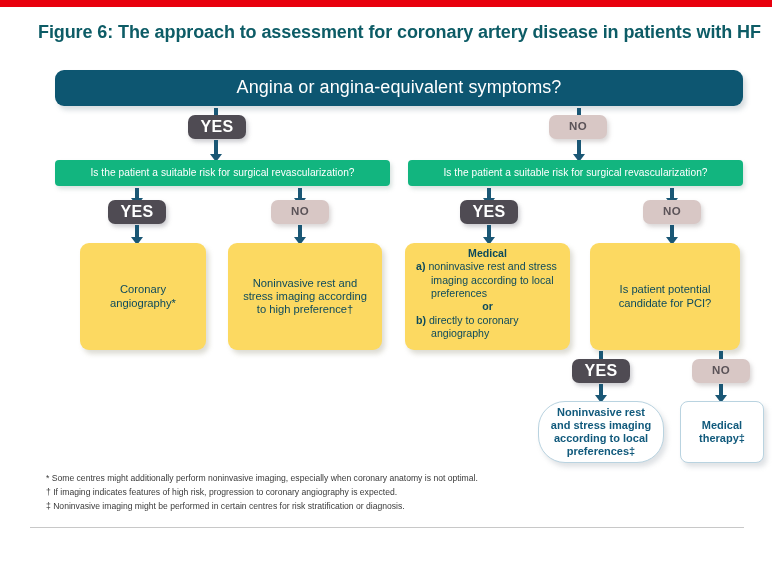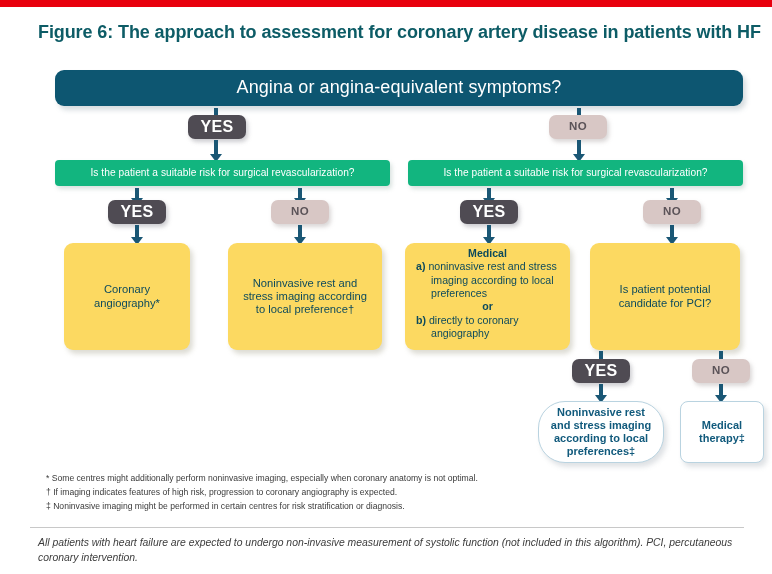--- a/index.html
+++ b/index.html
@@ -247,32 +247,32 @@
   </div>
   <div class="arrow" style="left:482px; top:225px; width:14px; height:20px;">
     <div class="shaft" style="height:13px;"></div>
     <div class="head" style="top:12px;"></div>
   </div>
   <div class="arrow" style="left:665px; top:225px; width:14px; height:20px;">
     <div class="shaft" style="height:13px;"></div>
     <div class="head" style="top:12px;"></div>
   </div>
 
-  <div class="node yellow" style="left:64px; top:243px; width:126px; height:107px;">
+  <div class="node yellow" style="left:80px; top:243px; width:126px; height:107px;">
     <div>
       <div>Coronary</div>
       <div>angiography*</div>
     </div>
   </div>
 
   <div class="node yellow" style="left:228px; top:243px; width:154px; height:107px;">
     <div>
       <div>Noninvasive rest and</div>
       <div>stress imaging according</div>
-      <div>to local preference†</div>
+      <div>to high preference†</div>
     </div>
   </div>
 
   <div class="node yellow" style="left:405px; top:243px; width:165px; height:107px; align-items:flex-start;">
     <div class="either-box">
       <div class="ctr">Medical</div>
       <div class="itm"><b>a)</b> <span>noninvasive rest and stress imaging according to local preferences</span></div>
       <div class="ctr">or</div>
       <div class="itm"><b>b)</b> <span>directly to coronary angiography</span></div>
     </div>
@@ -323,15 +323,14 @@
   </div>
 
   <div class="footnotes">
     <div>* Some centres might additionally perform noninvasive imaging, especially when coronary anatomy is not optimal.</div>
     <div>† If imaging indicates features of high risk, progression to coronary angiography is expected.</div>
     <div>‡ Noninvasive imaging might be performed in certain centres for risk stratification or diagnosis.</div>
   </div>
 
   <div class="divider"></div>
 
-  <div class="caption">All patients with heart failure are expected to undergo non-invasive measurement of systolic function (not included in this algorithm). PCI, percutaneous coronary intervention.</div>
 
 </div>
 
 </body></html>

